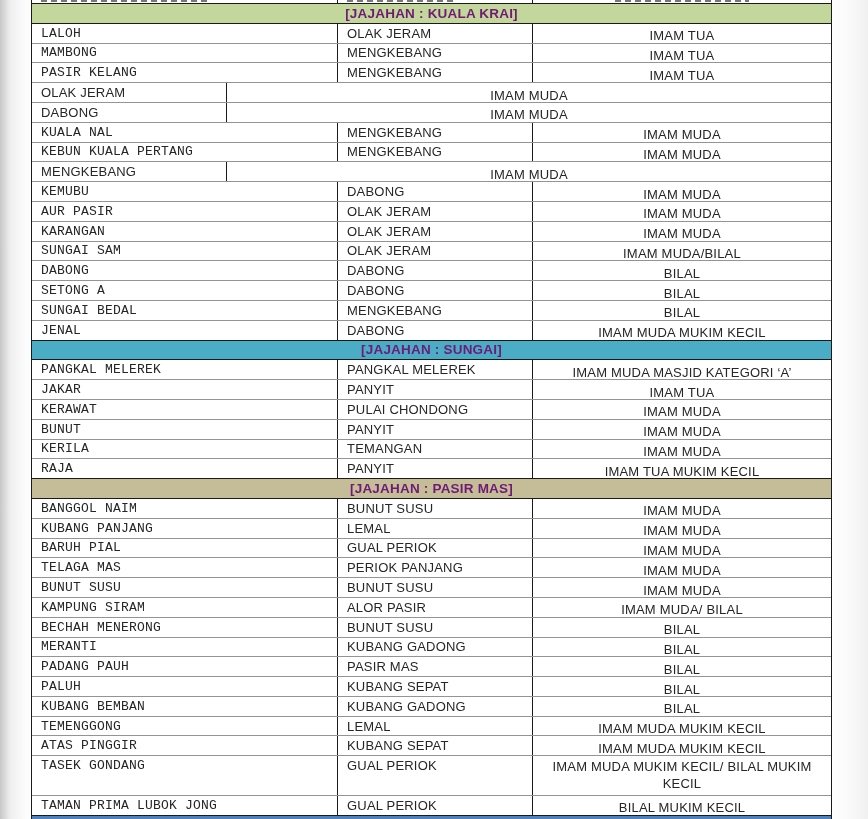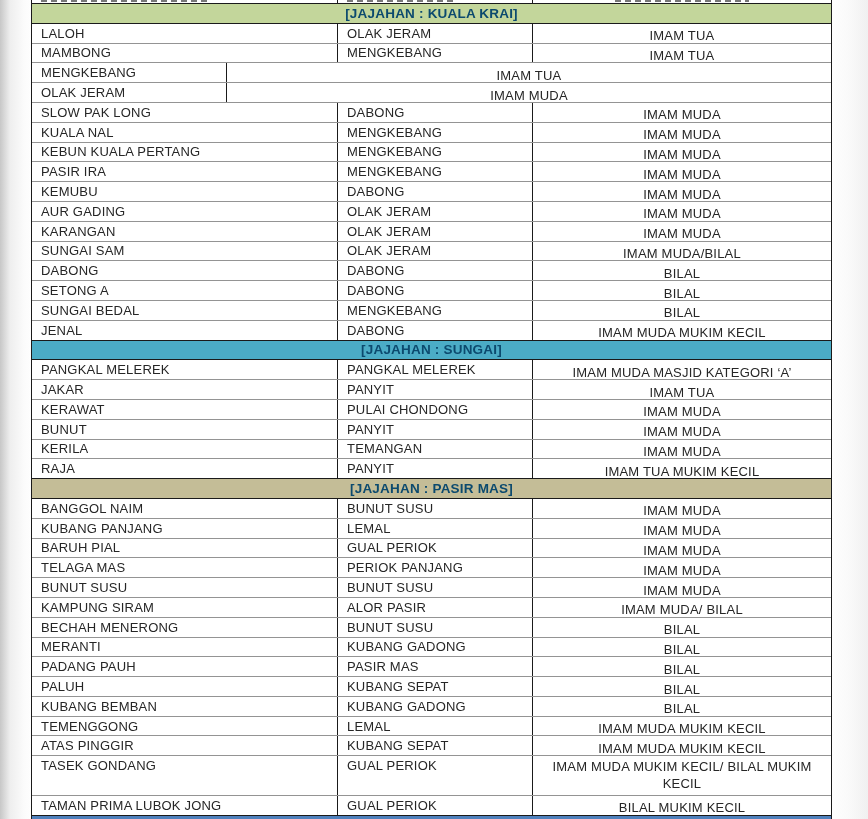--- a/index.html
+++ b/index.html
@@ -32,28 +32,28 @@
   }
   .clip-strip .cc3::after{margin-left:0;width:45%;}
   .row{
     display:flex;height:19.8px;box-sizing:border-box;background:#ffffff;
     border-bottom:1.7px solid #949494;
     font-size:13px;color:#262626;letter-spacing:.2px;
   }
   .row.dark{border-bottom-color:#1a1a1a;}
   .row.header{
     justify-content:center;align-items:center;
-    font-weight:bold;font-size:13.5px;color:#0c4a6e;
+    font-weight:bold;font-size:13.5px;color:#701a75;
     border-bottom:1.7px solid #1a1a1a;
   }
   .cell{
     box-sizing:border-box;display:flex;align-items:center;
     overflow:hidden;white-space:nowrap;height:100%;
   }
-  .c1{width:306px;padding-left:9px;border-right:1.6px solid #1a1a1a;}
+  .c1{width:306px;padding-left:9px;border-right:1.6px solid #1a1a1a;font-family:Liberation Mono, monospace;}
   .c2{width:195px;padding-left:9px;border-right:1.6px solid #1a1a1a;}
   .c3{flex:1;justify-content:center;text-align:center;padding:12px 4px;}
   .row.tall{height:39.6px;}
   .row.tall .cell{align-items:flex-start;padding-top:1.5px;}
   .row.tall .c3{white-space:normal;line-height:17.5px;}
   .bottom-bar{
     height:19.8px;box-sizing:border-box;display:flex;justify-content:center;align-items:center;
     font-weight:bold;font-size:13.5px;color:#10233d;
   }
 </style>
@@ -77,54 +77,53 @@
         <div class="cell c1">LALOH</div>
         <div class="cell c2">OLAK JERAM</div>
         <div class="cell c3">IMAM TUA</div>
       </div>
       <div class="row">
         <div class="cell c1">MAMBONG</div>
         <div class="cell c2">MENGKEBANG</div>
         <div class="cell c3">IMAM TUA</div>
       </div>
       <div class="row">
-        <div class="cell c2">MENGKEBANG</div>
-        <div class="cell c3">IMAM TUA</div>
-      </div>
-      <div class="row">
-        <div class="cell c2">OLAK JERAM</div>
-        <div class="cell c3">IMAM MUDA</div>
-      </div>
-      <div class="row">
-        <div class="cell c1">SLOW PAK LONG</div>
+        <div class="cell c1">PASIR KELANG</div>
+        <div class="cell c2">MENGKEBANG</div>
+        <div class="cell c3">IMAM TUA</div>
+      </div>
+      <div class="row">
+        <div class="cell c2">OLAK JERAM</div>
+        <div class="cell c3">IMAM MUDA</div>
+      </div>
+      <div class="row">
         <div class="cell c2">DABONG</div>
         <div class="cell c3">IMAM MUDA</div>
       </div>
       <div class="row">
         <div class="cell c1">KUALA NAL</div>
         <div class="cell c2">MENGKEBANG</div>
         <div class="cell c3">IMAM MUDA</div>
       </div>
       <div class="row">
         <div class="cell c1">KEBUN KUALA PERTANG</div>
         <div class="cell c2">MENGKEBANG</div>
         <div class="cell c3">IMAM MUDA</div>
       </div>
       <div class="row">
-        <div class="cell c1">PASIR IRA</div>
         <div class="cell c2">MENGKEBANG</div>
         <div class="cell c3">IMAM MUDA</div>
       </div>
       <div class="row">
         <div class="cell c1">KEMUBU</div>
         <div class="cell c2">DABONG</div>
         <div class="cell c3">IMAM MUDA</div>
       </div>
       <div class="row">
-        <div class="cell c1">AUR GADING</div>
+        <div class="cell c1">AUR PASIR</div>
         <div class="cell c2">OLAK JERAM</div>
         <div class="cell c3">IMAM MUDA</div>
       </div>
       <div class="row">
         <div class="cell c1">KARANGAN</div>
         <div class="cell c2">OLAK JERAM</div>
         <div class="cell c3">IMAM MUDA</div>
       </div>
       <div class="row">
         <div class="cell c1">SUNGAI SAM</div>

